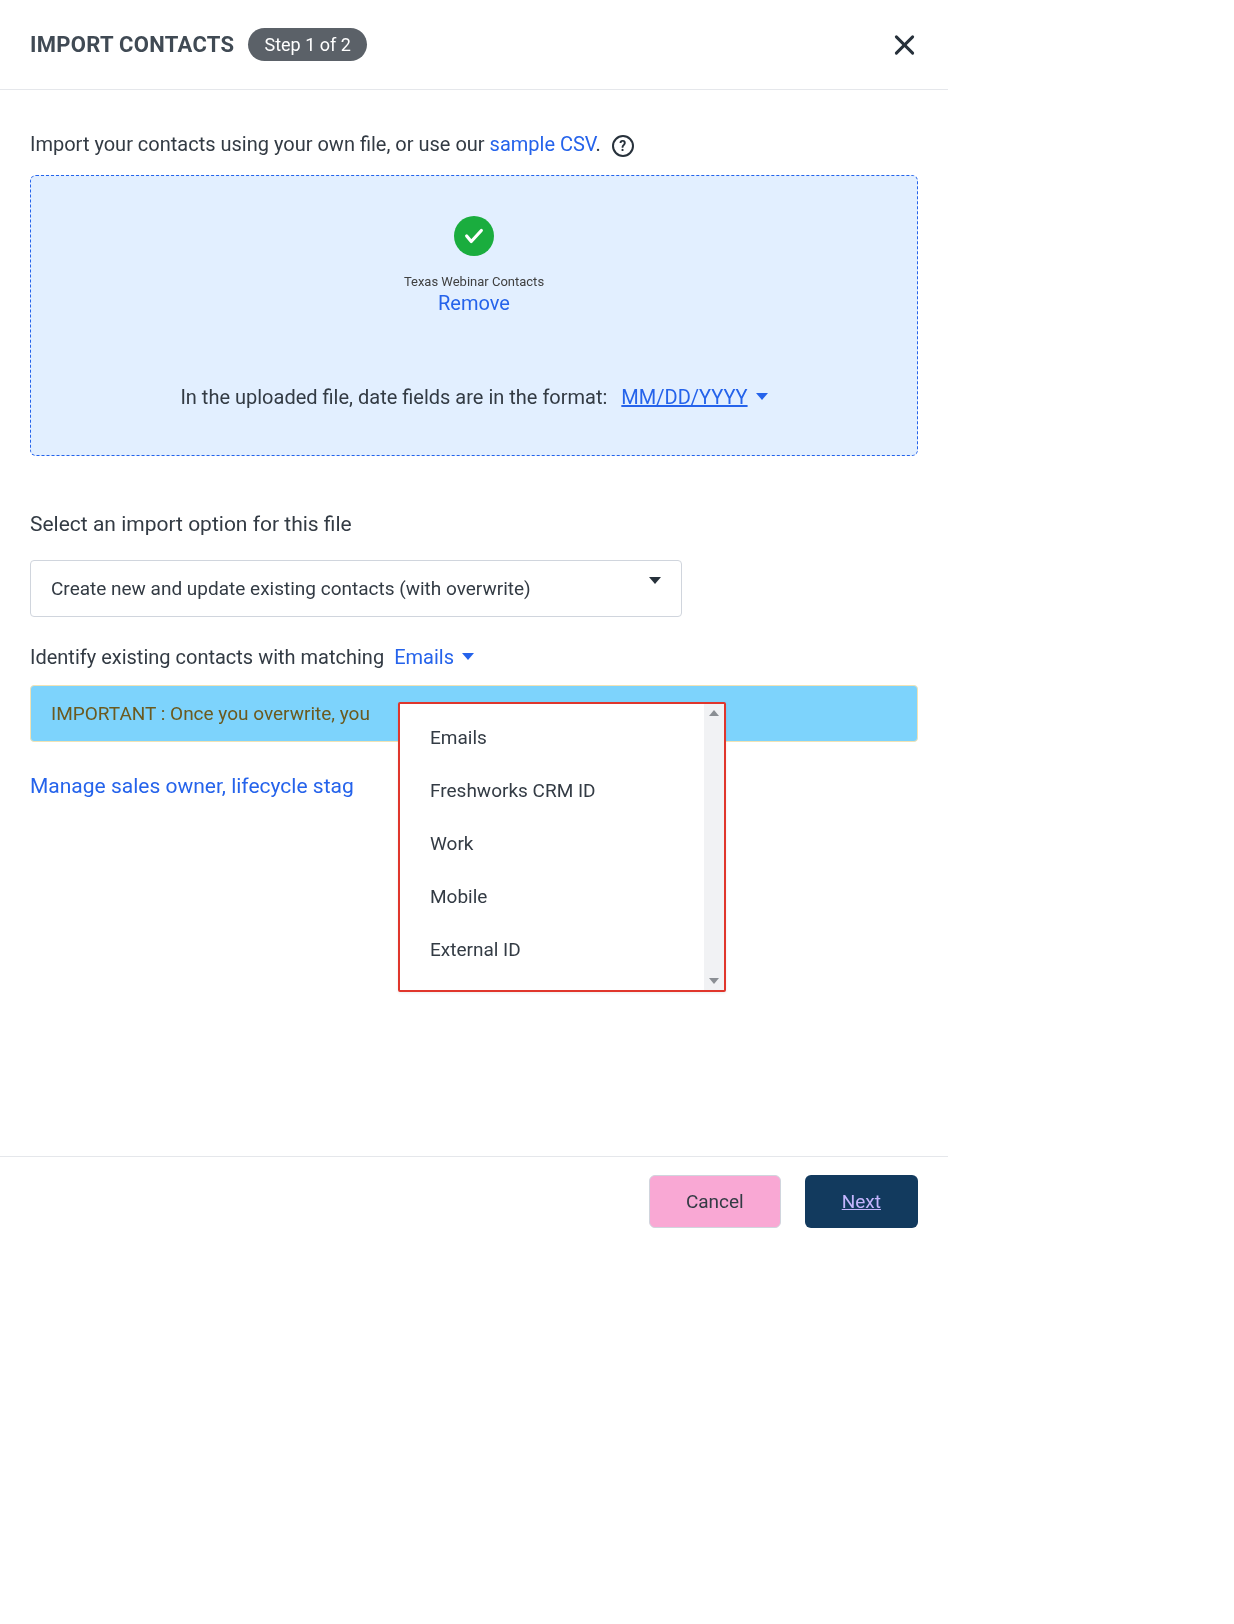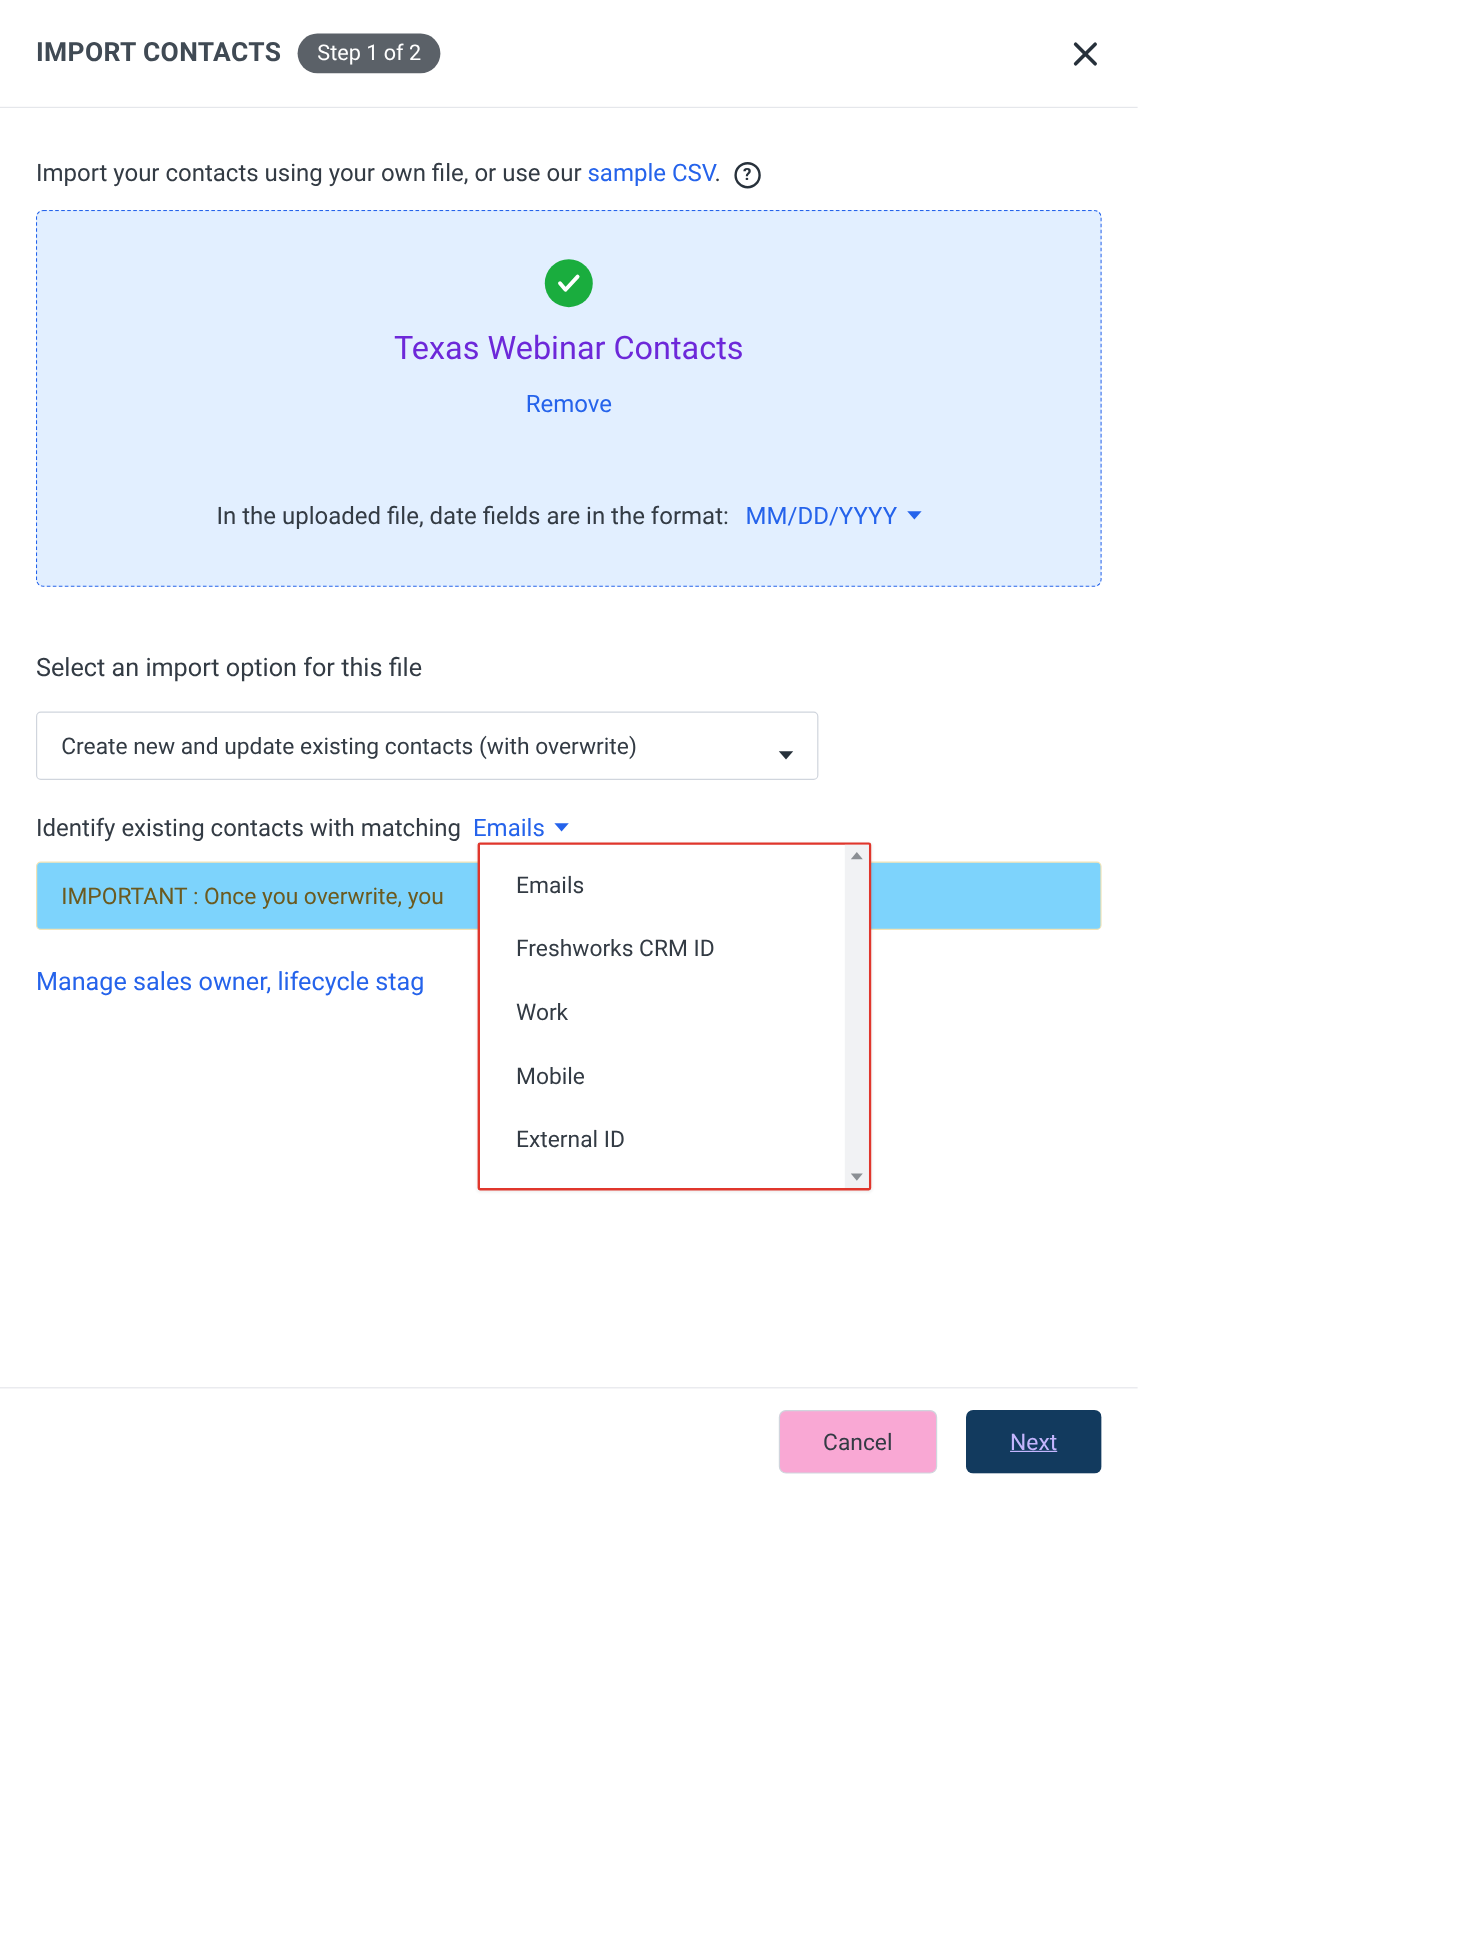--- a/index.html
+++ b/index.html
@@ -100,37 +100,38 @@
     width: 40px;
     height: 40px;
     background: #1aad3e;
     border-radius: 50%;
     margin: 0 auto 18px auto;
     display: flex;
     align-items: center;
     justify-content: center;
   }
   .check svg { width: 22px; height: 22px; }
-  .filename { font-size: 27px; color: #6d28d9; margin-bottom: 18px; }
+  .filename { font-size: 13px; color: #404040; margin-bottom: 2px; }
   .remove-link { font-size: 20px; color: #2563eb; cursor: pointer; }
   .date-row {
     margin-top: 70px;
     font-size: 20px;
     color: #333b44;
     display: flex;
     justify-content: center;
     align-items: center;
     gap: 14px;
   }
   .date-select {
     color: #2563eb;
     display: inline-flex;
     align-items: center;
     gap: 8px;
     cursor: pointer;
+    text-decoration: underline;
   }
   .caret-down {
     width: 0; height: 0;
     border-left: 6px solid transparent;
     border-right: 6px solid transparent;
     border-top: 7px solid currentColor;
     display: inline-block;
   }
 
   .section-label {
@@ -142,21 +143,21 @@
 
   .select-box {
     width: 652px;
     border: 1px solid #d0d5dd;
     border-radius: 4px;
     padding: 16px 20px;
     font-size: 19px;
     color: #333b44;
     display: flex;
     justify-content: space-between;
-    align-items: flex-end;
+    align-items: flex-start;
     cursor: pointer;
   }
   .select-box .caret-down { border-top-color: #27313b; }
 
   .match-row {
     margin-top: 28px;
     font-size: 20px;
     color: #333b44;
     display: flex;
     align-items: center;

